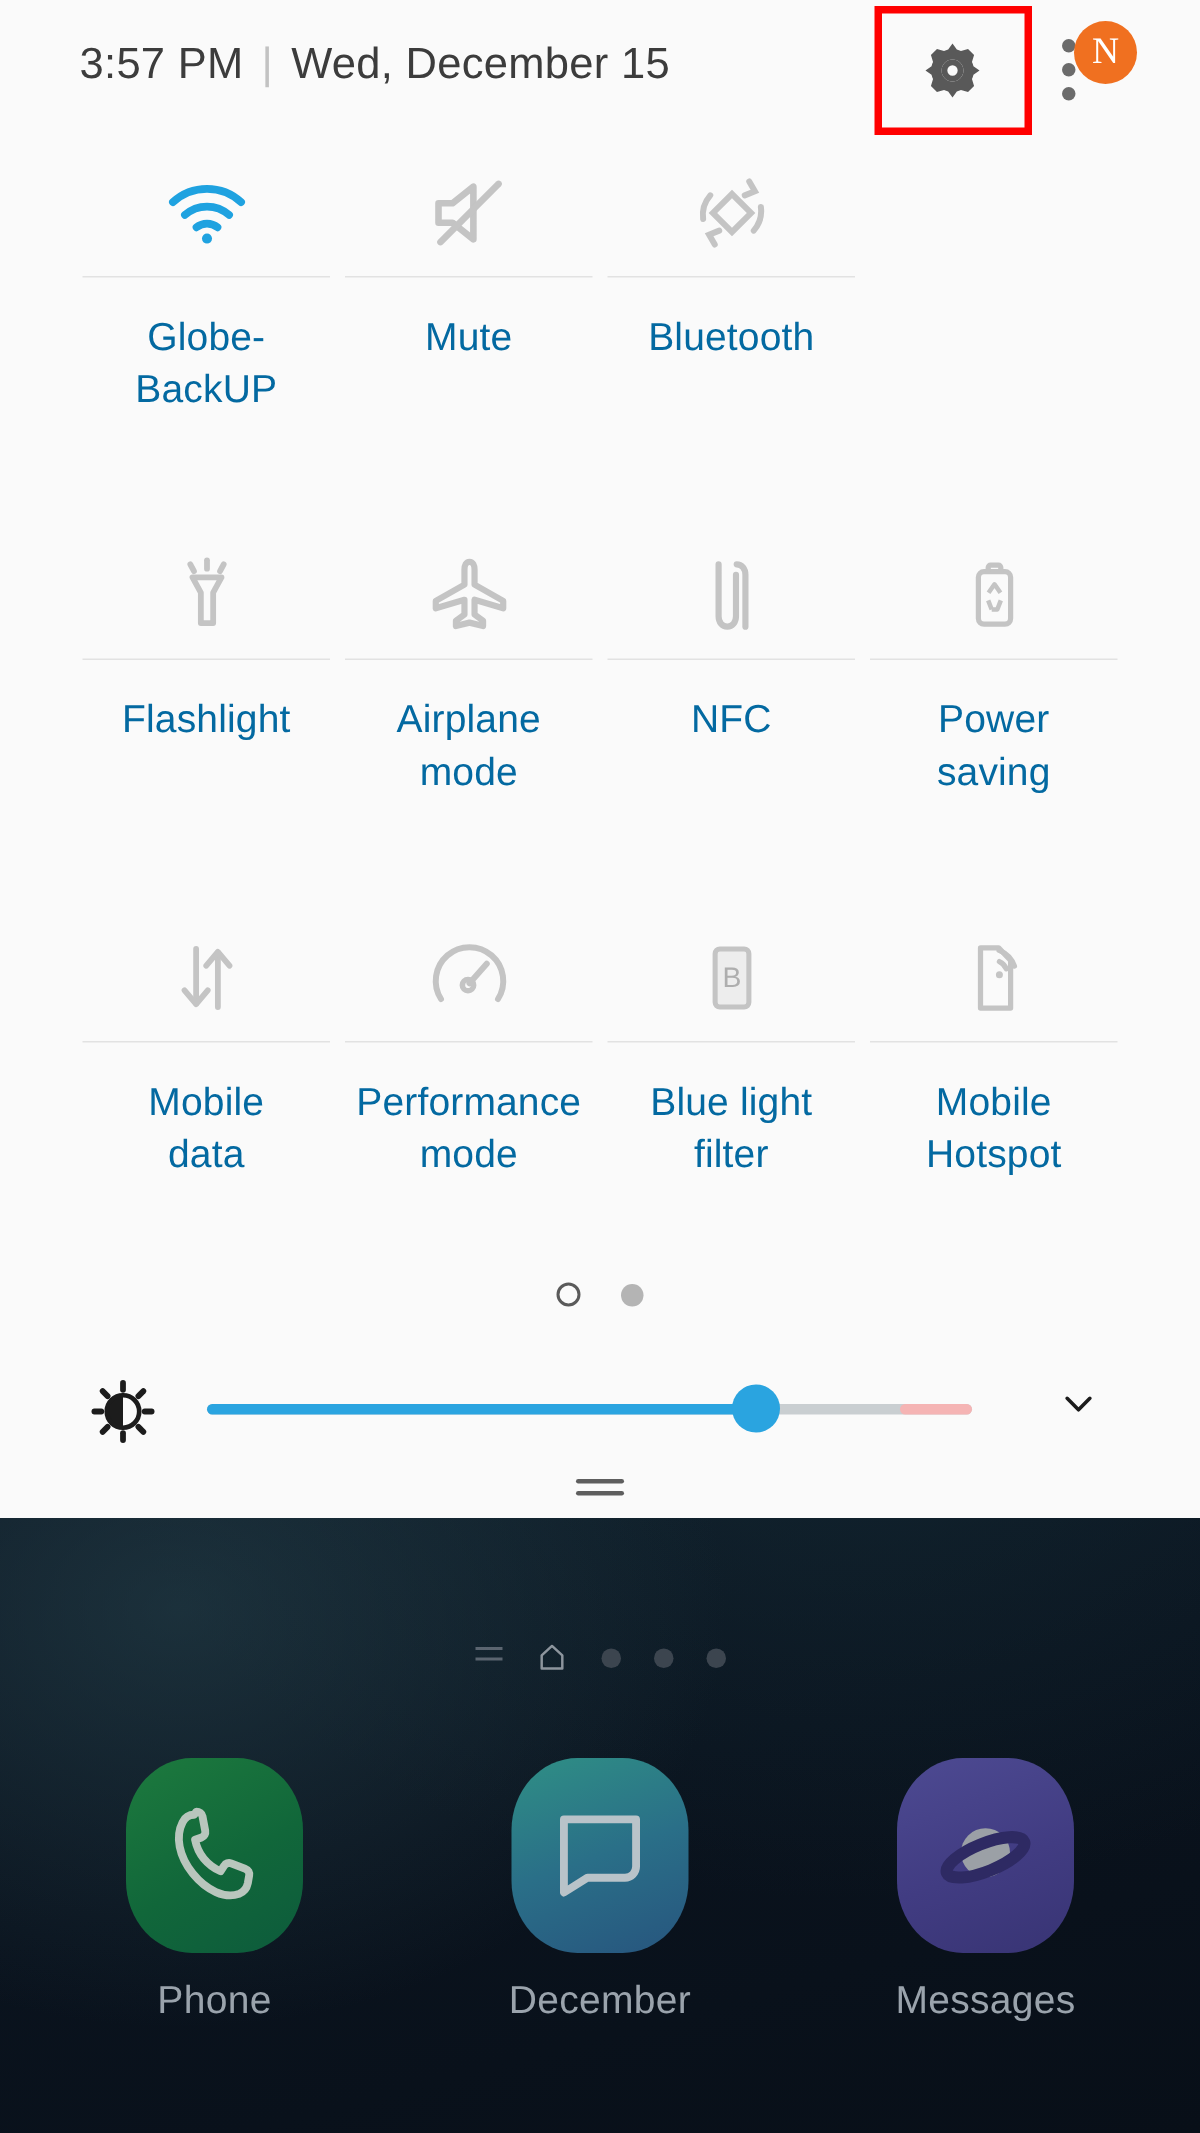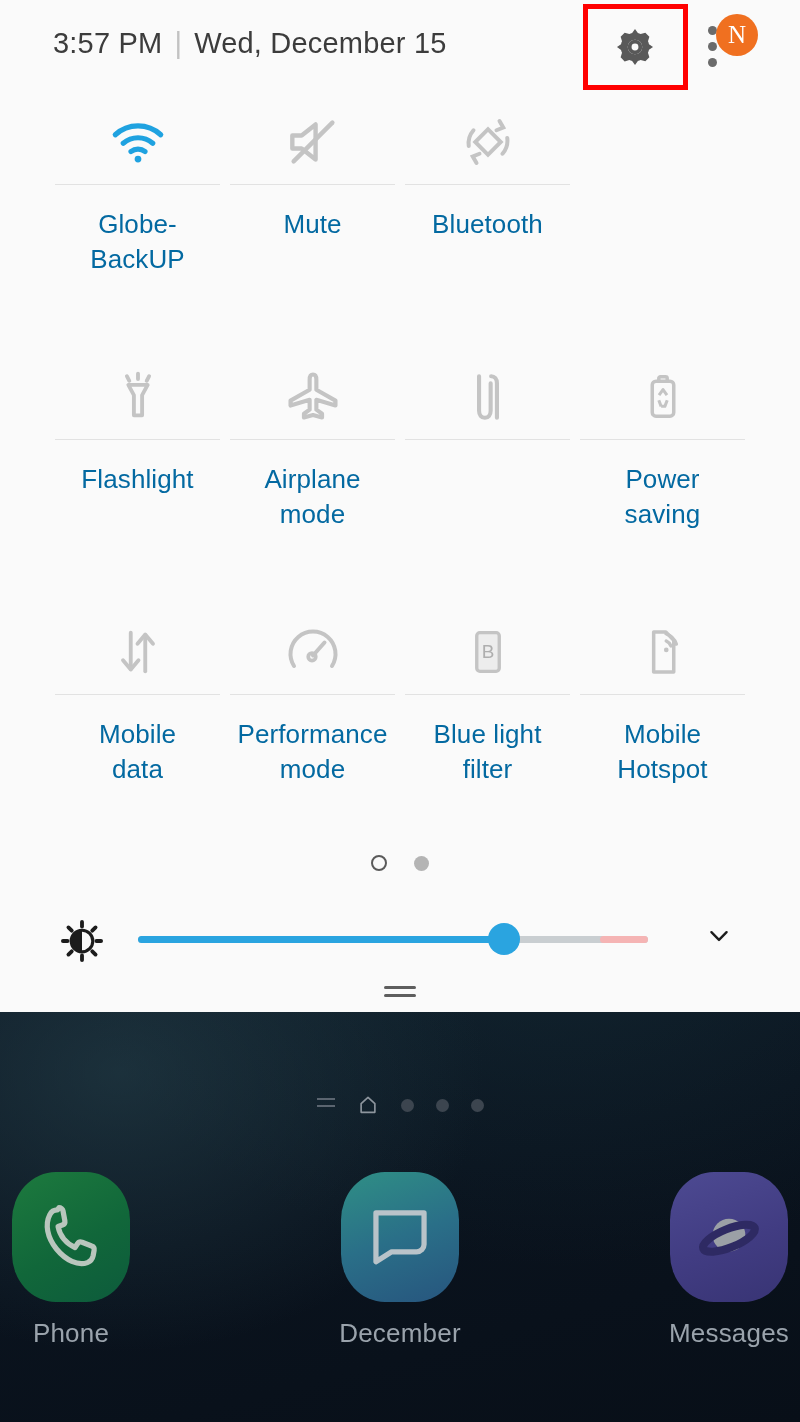--- a/index.html
+++ b/index.html
@@ -158,21 +158,21 @@
   .home-indicators{
     position:absolute;left:0;top:82px;width:800px;
     display:flex;justify-content:center;align-items:center;gap:22px;
   }
   .hi-lines{width:18px;}
   .hi-lines i{display:block;width:18px;height:2px;background:#5b6570;margin-bottom:5px;}
   .hi-home{width:22px;height:22px;}
   .hi-dot{width:13px;height:13px;border-radius:50%;background:#3c454f;}
   .dock{
     position:absolute;left:0;top:160px;width:800px;
-    display:flex;justify-content:space-between;gap:115px;
+    display:flex;justify-content:center;gap:115px;
   }
   .app{
     width:142px;display:flex;flex-direction:column;align-items:center;
   }
   .app-icon{
     width:118px;height:130px;
     border-radius:44px/48px;
     display:flex;align-items:center;justify-content:center;
   }
   .app-phone{background:linear-gradient(150deg,#1d7a3e 0%,#11673a 55%,#0d5b3c 100%);}
@@ -283,20 +283,21 @@
         </div>
 
         <div class="tile">
           <div class="tile-icon">
             <svg viewBox="0 0 24 24" width="58" height="58">
               <path fill="none" stroke="#c4c4c4" stroke-width="1.7" stroke-linecap="round" stroke-linejoin="round" d="M8.3 3.4v14.3c0 1.7 1 2.9 2.4 2.9s2.4-1.2 2.4-2.9V6.3"></path>
               <path fill="none" stroke="#c4c4c4" stroke-width="1.7" stroke-linecap="round" stroke-linejoin="round" d="M15.7 20.6V6.3c0-1.7-1-2.9-2.4-2.9"></path>
             </svg>
           </div>
           <div class="tile-sep"></div>
+          <div class="tile-label">NFC</div>
         </div>
 
         <div class="tile">
           <div class="tile-icon">
             <svg viewBox="0 0 24 24" width="56" height="56">
               <rect x="7.4" y="5.2" width="9.2" height="15" rx="1.6" fill="none" stroke="#c4c4c4" stroke-width="1.5"></rect>
               <path d="M10.2 5.2V4c0-.4.3-.7.7-.7h2.2c.4 0 .7.3.7.7v1.2" fill="none" stroke="#c4c4c4" stroke-width="1.5"></path>
               <path fill="none" stroke="#c4c4c4" stroke-width="1.3" stroke-linejoin="round" d="M10.3 11.2l1.7-2.4 1.7 2.4M13.8 13.4l-1 2.6h-1.6M10.2 13.4l1 2.6"></path>
             </svg>
           </div>

